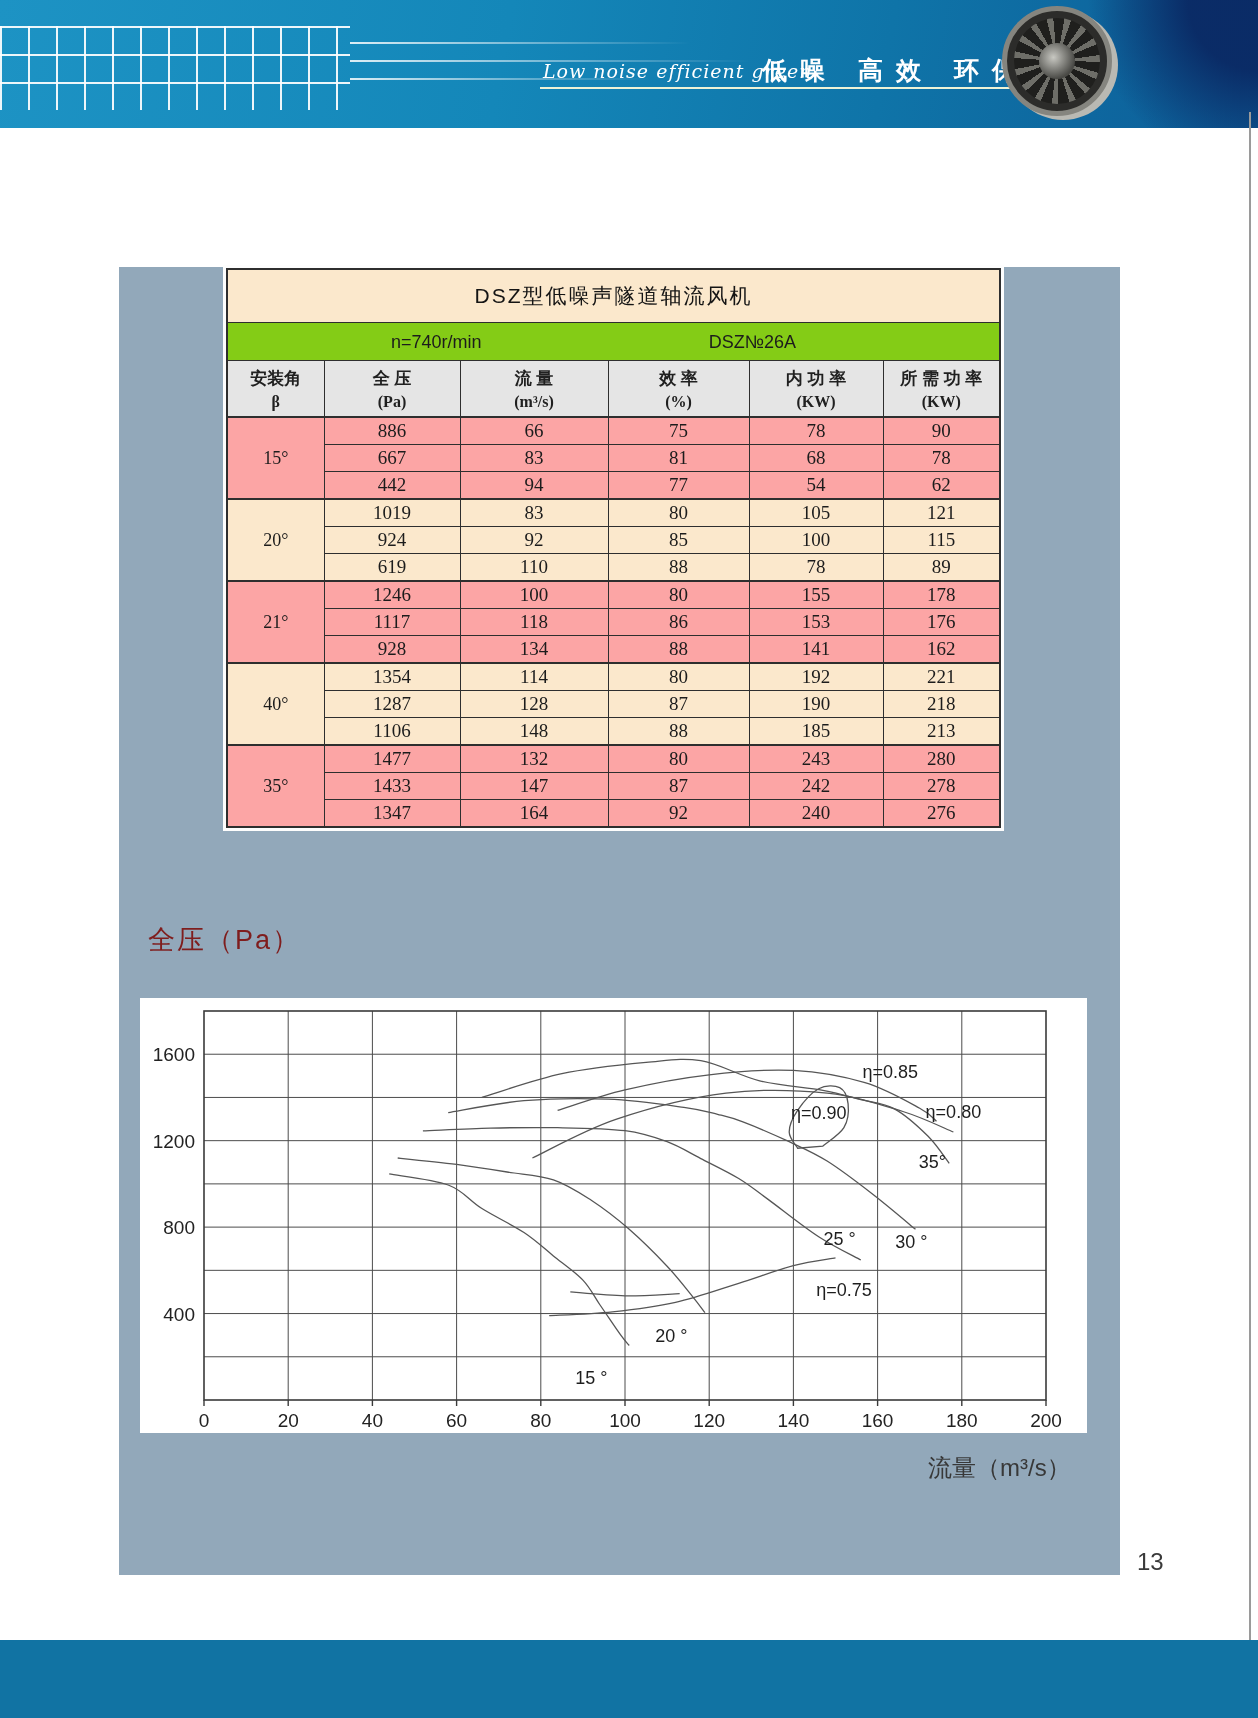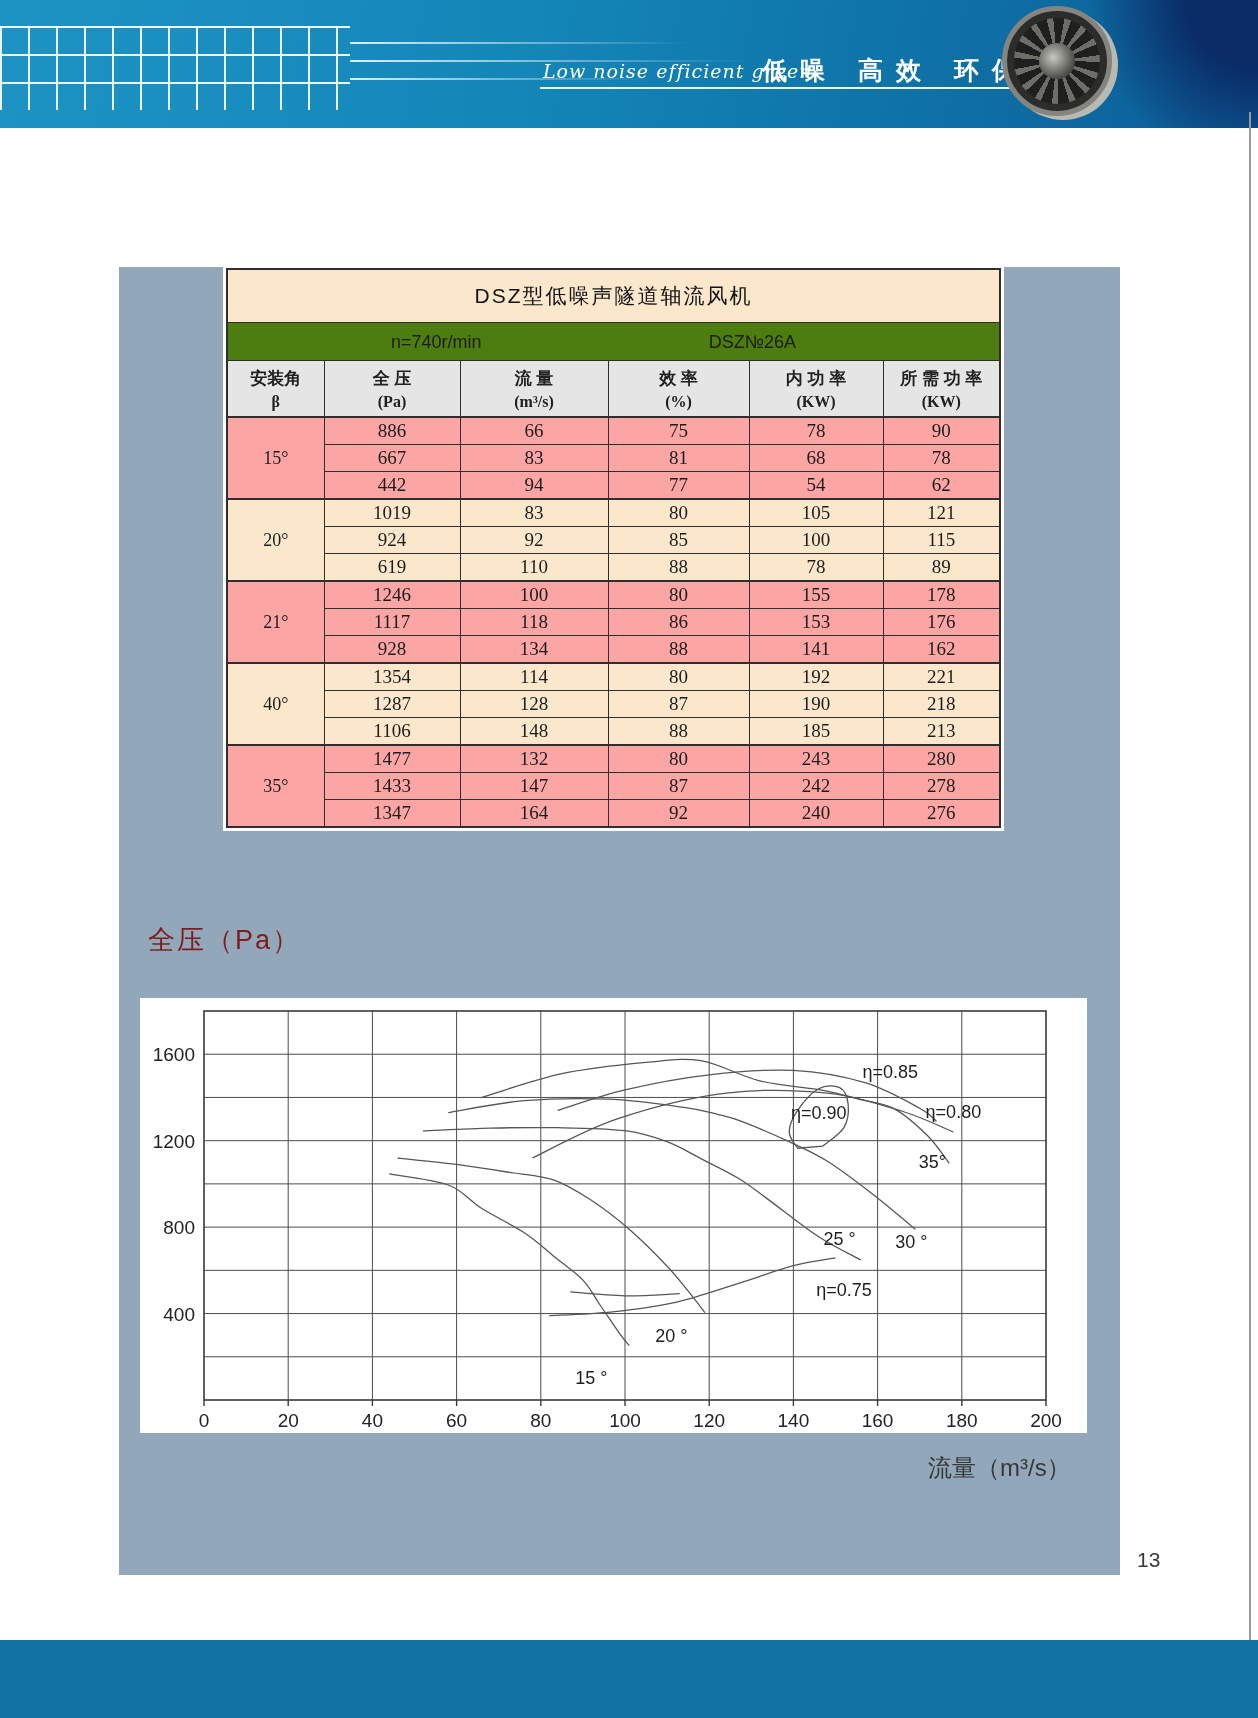--- a/index.html
+++ b/index.html
@@ -34,39 +34,39 @@
 
   
   .content-panel{position:absolute;left:119px;top:267px;width:1001px;height:1308px;background:#92a8ba}
 
   
   table.perf{position:absolute;left:107px;top:1px;width:656px;border-collapse:collapse;
     table-layout:fixed;box-shadow:0 0 0 3px #fdfdfd;border:2px solid #2e2e2e;background:#fff}
   table.perf td,table.perf th{border:1px solid #2e2e2e;text-align:center;padding:0}
   .title-row td{background:#fbe8cc;height:52px;font-size:21px;font-weight:500;
     letter-spacing:2px;color:#141414}
-  .info-row td{background:#4d7c0f;height:37px;position:relative;font-size:18px}
+  .info-row td{background:#84cc16;height:37px;position:relative;font-size:18px}
   .info-speed{position:absolute;left:27%;top:50%;transform:translate(-50%,-50%);white-space:nowrap}
   .info-model{position:absolute;left:68%;top:50%;transform:translate(-50%,-50%);white-space:nowrap}
   tr.cols th{background:#e5e5e5;height:55px;font-weight:bold;font-size:17px;
     border-bottom:2px solid #2e2e2e;color:#202020}
   tr.cols th .l2{font-family:"Liberation Serif",serif;font-size:16px;margin-top:3px}
   tbody.vals td{height:26px;font-family:"Liberation Serif",serif;font-size:19px;color:#1c1c1c}
   tbody.vals tr.blue td{background:#fca5a5}
   tbody.vals tr.cream td{background:#fbe8cc}
   tbody.vals tr.gtop td{border-top:2px solid #2e2e2e}
   tbody.vals td.angle{font-size:18px}
 
   
   .ylabel-text{position:absolute;left:148px;top:922px;font-size:27px;color:#7f1d1d;letter-spacing:2px}
   .chart-panel{position:absolute;left:140px;top:998px;width:947px;height:435px;background:#ffffff}
   .flow-label{position:absolute;left:928px;top:1452px;font-size:24px;color:#383838}
   .note{position:absolute;left:308px;top:1472px;font-size:19px;font-weight:bold;color:#161616;
     letter-spacing:1px;white-space:nowrap}
-  .page-number{position:absolute;left:1137px;top:1548px;font-size:21px;color:#3a3a3a}
+  .page-number{position:absolute;left:1137px;top:1548px;font-size:24px;color:#3a3a3a}
   .right-rule{position:absolute;left:1249px;top:112px;width:2px;height:1528px;background:#9a9a9a}
   .bottom-bar{position:absolute;left:0;top:1640px;width:1258px;height:78px;background:#1173a3}
 </style>
 </head>
 <body>
 
 <div class="header">
   <div class="grid-pattern"></div>
   <div class="streak s1"></div>
   <div class="streak s2"></div>

